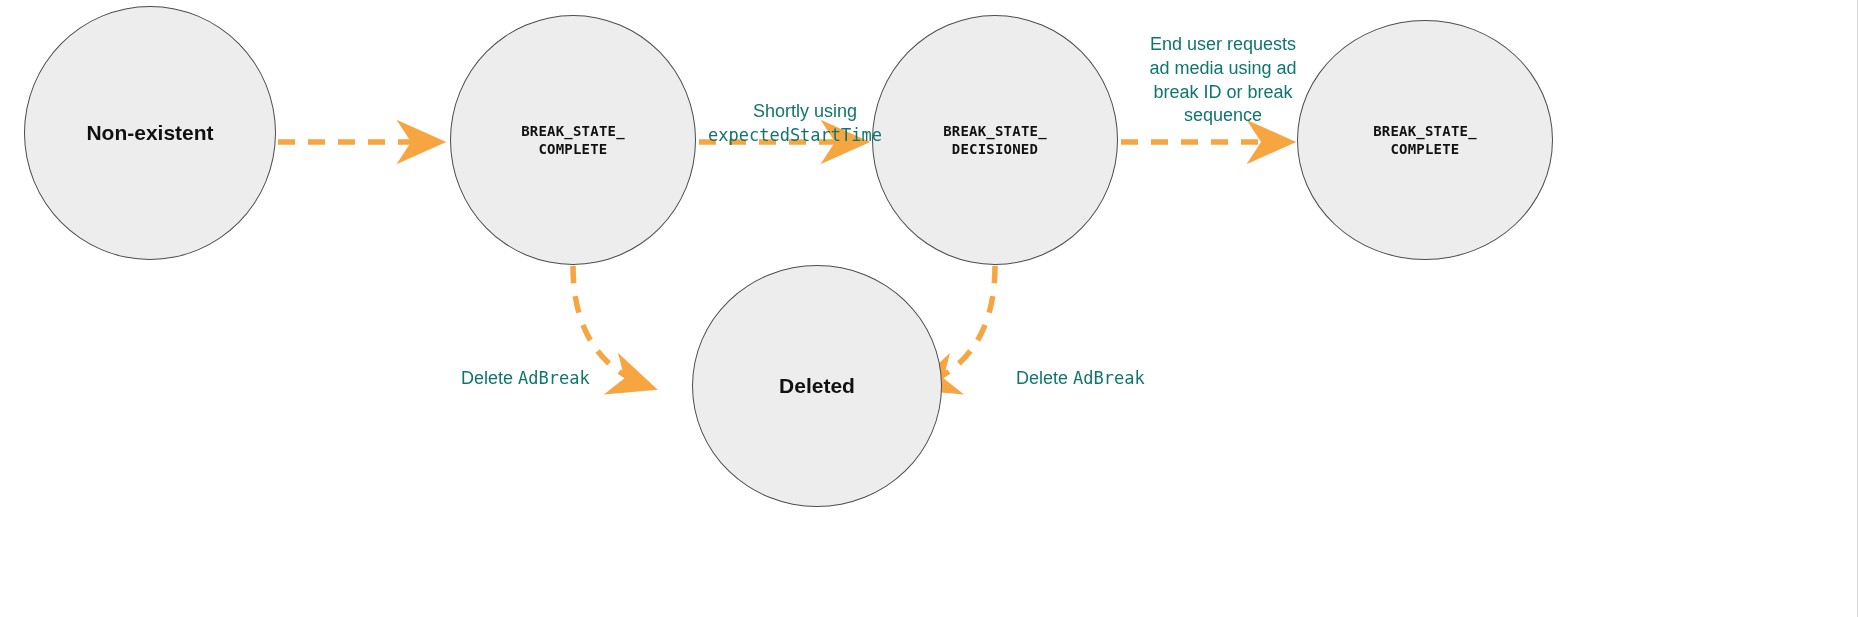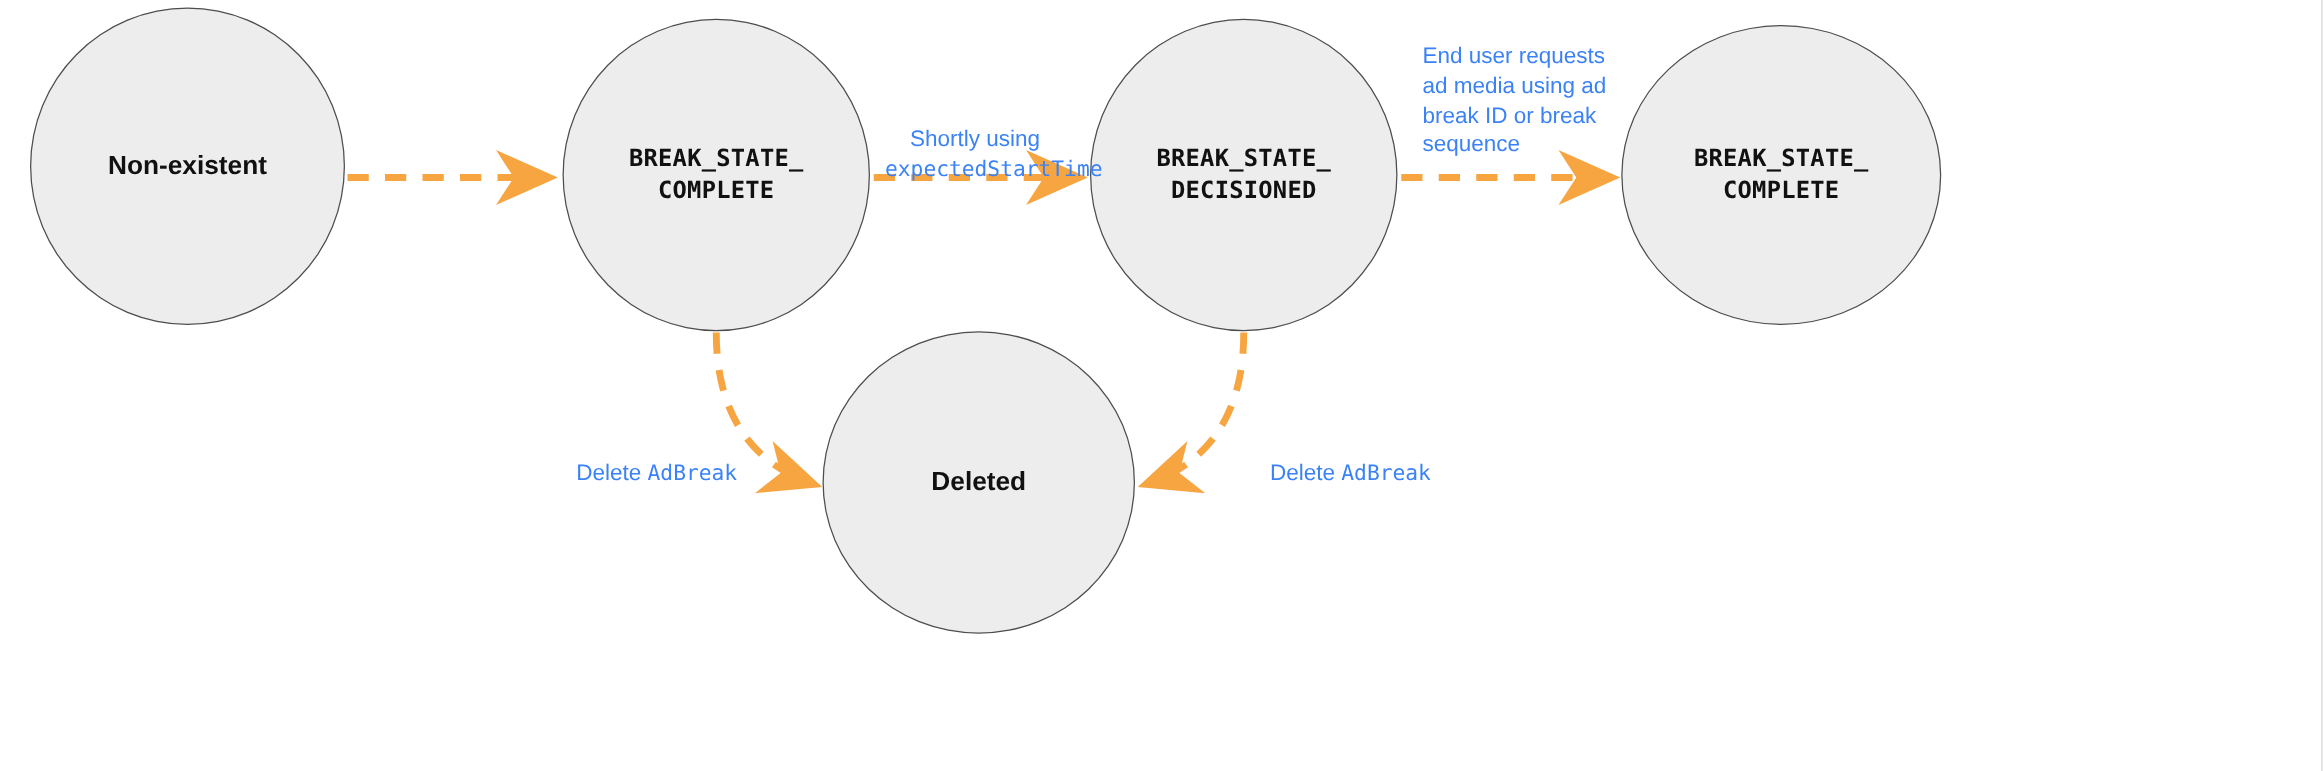--- a/index.html
+++ b/index.html
@@ -42,36 +42,37 @@
   .node-label {
     text-align: center;
     line-height: 1.30;
     color: #111111;
     pointer-events: none;
     user-select: none;
   }
   .node-label.mono {
     font-family: "DejaVu Sans Mono", "Liberation Mono", monospace;
     font-weight: 700;
-    font-size: 19px;
+    font-size: 14px;
     letter-spacing: 0.2px;
   }
   .node-label.sans {
     font-family: "Liberation Sans", sans-serif;
     font-weight: 700;
     font-size: 21px;
   }
   .edge-label {
     position: absolute;
-    color: #3b82f6;
+    color: #0f766e;
     font-family: "Liberation Sans", sans-serif;
     font-size: 18px;
     line-height: 1.32;
     white-space: pre;
     user-select: none;
+    text-align: center;
   }
   .edge-label .mono {
     font-family: "DejaVu Sans Mono", "Liberation Mono", monospace;
     font-size: 17px;
   }
   .edge-label.block {
     white-space: normal;
     width: 170px;
   }
 </style>
@@ -114,21 +115,21 @@
     </div>
   </div>
 
   <div class="node" style="left:1297px; top:20px; width:256px; height:240px;">
     <div class="node-label mono">
       <span>BREAK_STATE_</span><br>
       <span>COMPLETE</span>
     </div>
   </div>
 
-  <div class="node" style="left:658px; top:265px; width:250px; height:242px;">
+  <div class="node" style="left:692px; top:265px; width:250px; height:242px;">
     <div class="node-label sans">Deleted</div>
   </div>
 
 
   <div class="edge-label" style="left:708px; top:76px;">
     <span>Shortly using</span><br><span class="mono">expectedStartTime</span>
   </div>
 
   <div class="edge-label block" style="left:1138px; top:33px;">
     <span>End user requests ad media using ad break ID or break sequence</span>

